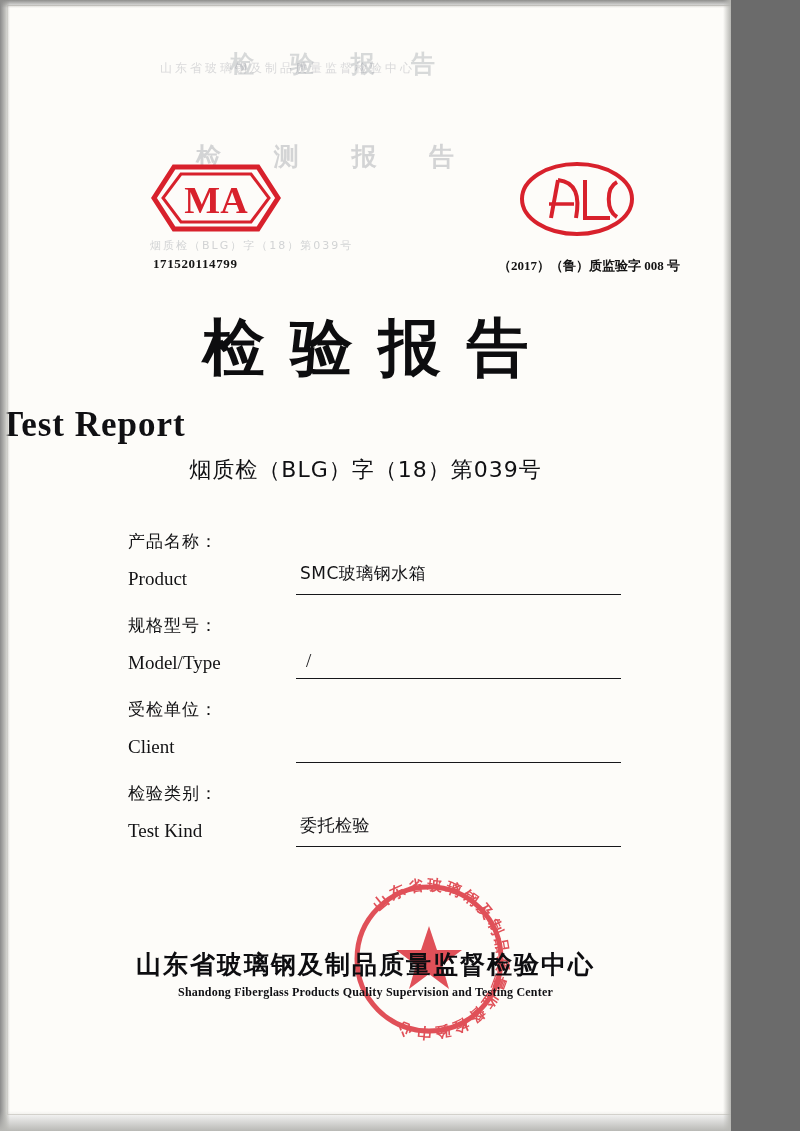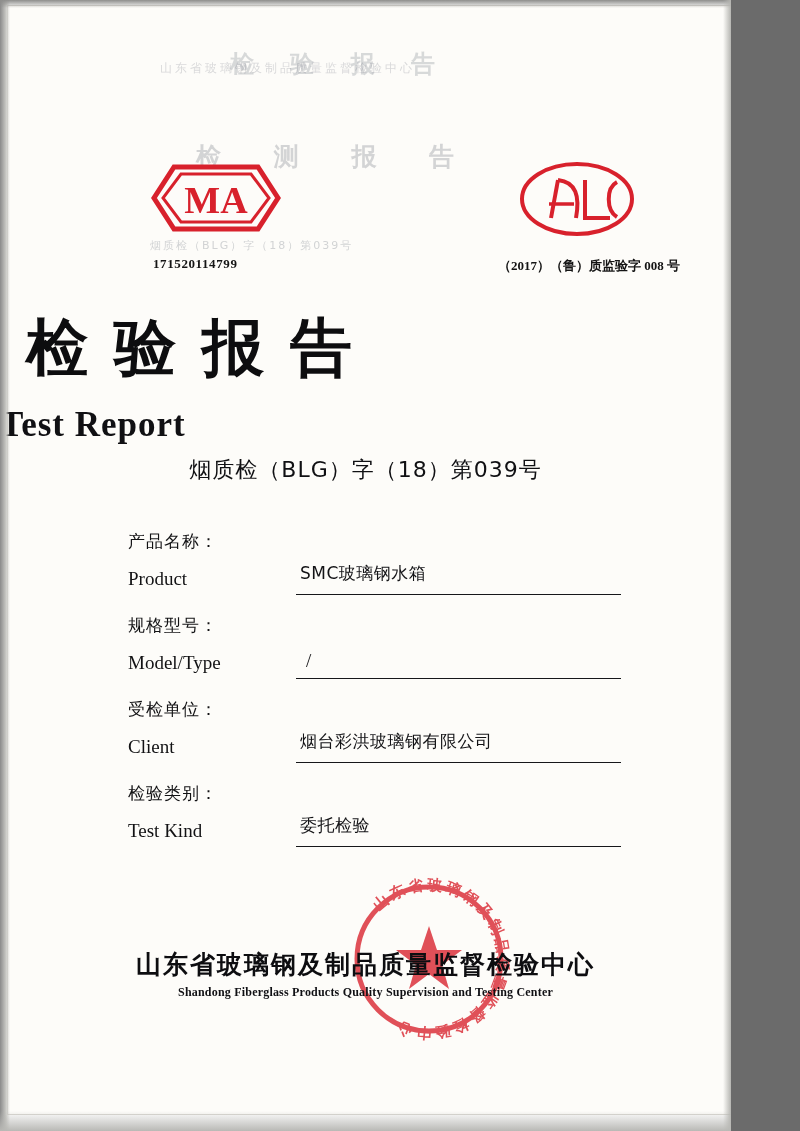--- a/index.html
+++ b/index.html
@@ -129,21 +129,21 @@
     font-family: "Liberation Serif", serif;
     color: #141414;
     font-weight: bold;
   }
 
   
   .main-title {
     position: absolute;
     left: 0; right: 0;
     top: 306px;
-    text-align: left;
+    text-align: center;
     font-family: "DejaVu Sans", sans-serif;
     font-weight: bold;
     font-size: 62px;
     letter-spacing: 26px;
     text-indent: 26px;
     color: #0d0d0f;
   }
   .en-title {
     position: absolute;
     left: 0; right: 0;
@@ -311,21 +311,20 @@
     </div>
     <div class="field">
       <div class="label-cn">规格型号：</div>
       <div class="label-en">Model/Type</div>
       <div class="value slash">/</div>
       <div class="rule"></div>
     </div>
     <div class="field">
       <div class="label-cn">受检单位：</div>
       <div class="label-en">Client</div>
-      <div class="value">烟台彩洪玻璃钢有限公司</div>
       <div class="rule"></div>
     </div>
     <div class="field">
       <div class="label-cn">检验类别：</div>
       <div class="label-en">Test Kind</div>
       <div class="value">委托检验</div>
       <div class="rule"></div>
     </div>
   </div>
 

